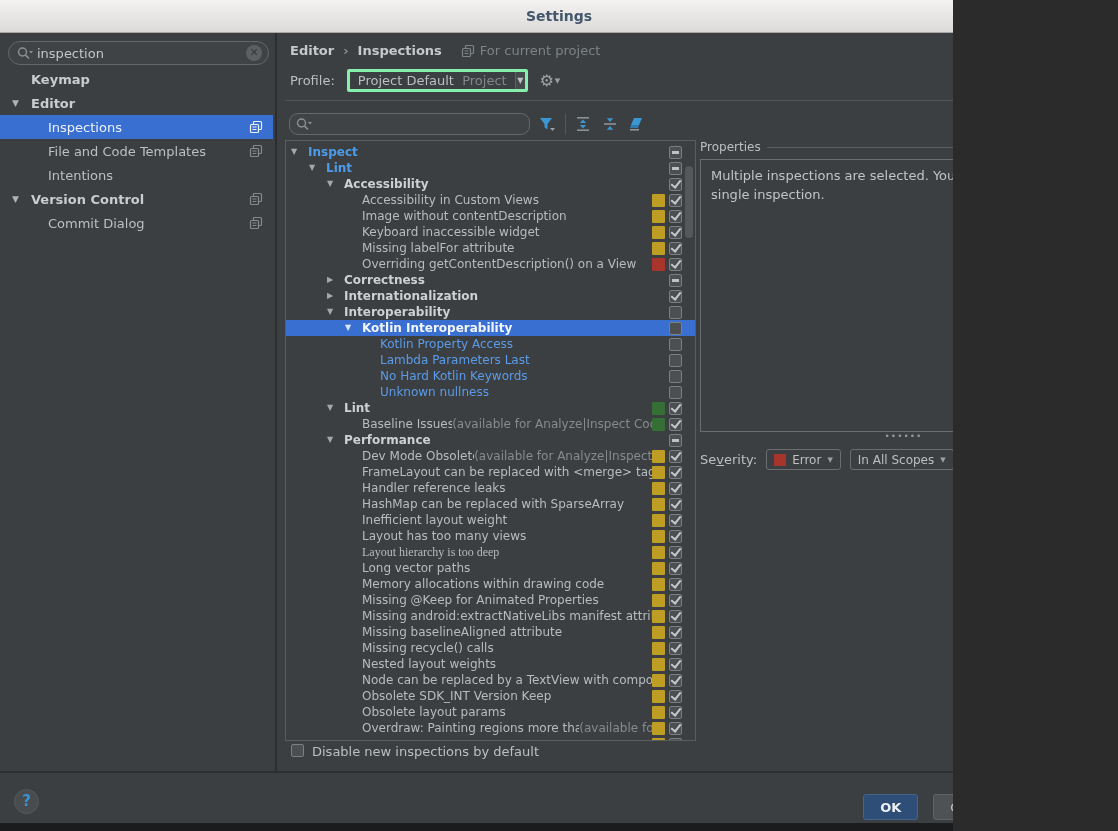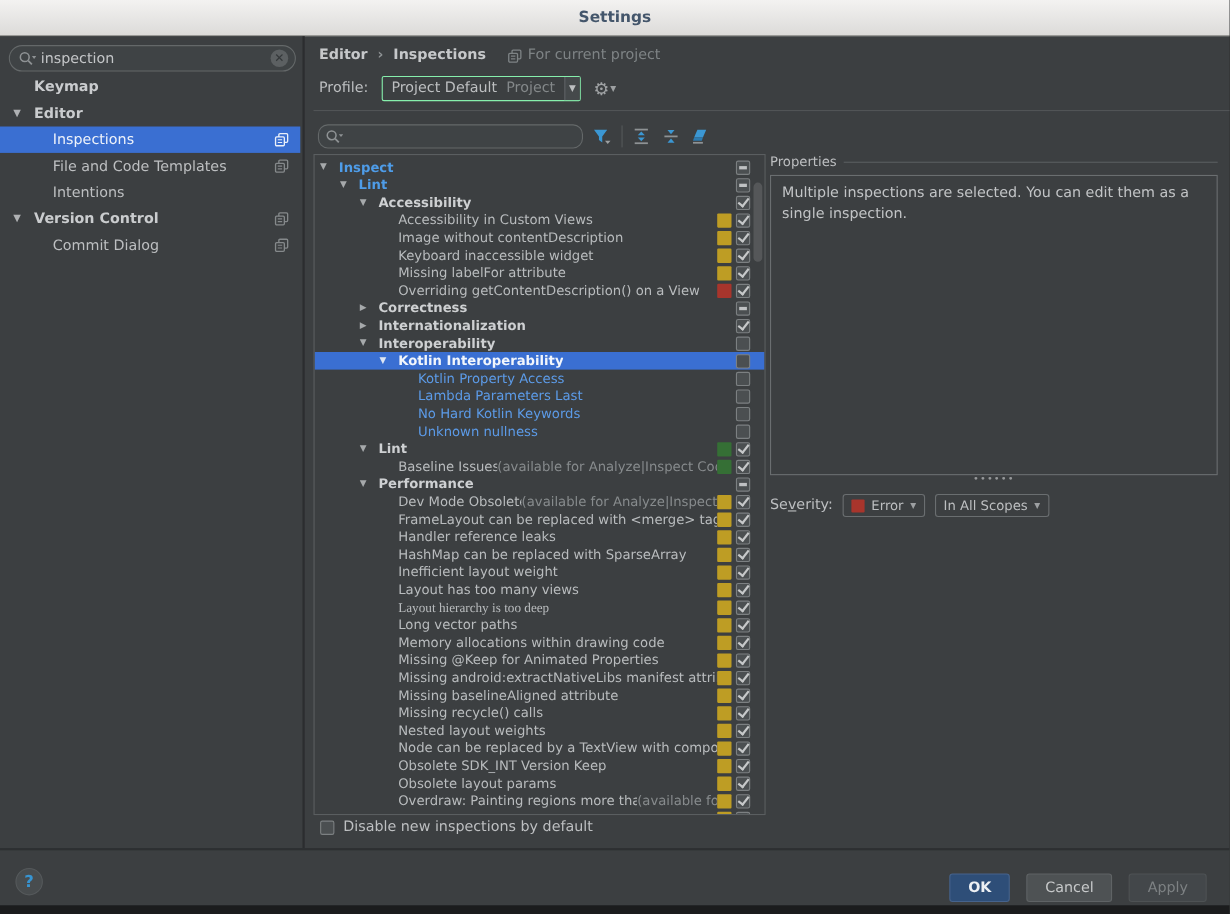--- a/index.html
+++ b/index.html
@@ -1,18 +1,18 @@
 <!DOCTYPE html>
 <html><head>
 <meta charset="utf-8">
 <style>
   * { box-sizing: border-box; margin: 0; padding: 0; }
   html,body { background:#2b2b2b; }
   body { font-family:"DejaVu Sans","Liberation Sans",sans-serif; }
-  .window { position:relative; width:1118px; height:831px; background:#3C3F41; overflow:hidden;
+  .window { position:relative; width:953px; height:831px; background:#3C3F41; overflow:hidden;
             font-size:13px; color:#BDBFC1; }
 
   
   .titlebar { position:absolute; left:0; top:0; width:1118px; height:33px;
               background:linear-gradient(#F3F2F1,#DCDBD9); border-bottom:1px solid #a9a8a5;
               display:flex; align-items:center; justify-content:center; }
   .titlebar .title { font-weight:bold; font-size:14px; color:#44566B; }
 
   
   .sidebar { position:absolute; left:0; top:33px; width:277px; height:738px; background:#3C3F41;
@@ -35,21 +35,21 @@
   .srow .picon { margin-left:auto; width:14px; height:14px; flex:none; }
 
   
   .breadcrumb { position:absolute; left:290px; top:43px; display:flex; align-items:center; gap:9px; }
   .crumb { font-weight:bold; color:#C6C8CA; }
   .crumb-sep { color:#8E9294; font-weight:bold; }
   .scope-note { display:flex; align-items:center; gap:5px; margin-left:10px; color:#7E8385; }
   .scope-note .picon { width:14px; height:14px; }
 
   .profile-row { position:absolute; left:290px; top:69px; display:flex; align-items:center; }
-  .combo { height:23px; border:1px solid #86efac; border-radius:2px; display:flex; align-items:center;
+  .combo { height:23px; border:3px solid #86efac; border-radius:2px; display:flex; align-items:center;
            background:#3C3F41; }
   .combo .cb-text { padding:0 8px; white-space:nowrap; }
   .cb-arrow { width:21px; align-self:stretch; border-left:1px solid #5E6264; background:#45494B;
               display:flex; align-items:center; justify-content:center; color:#BDBFC1; font-size:8px; }
   .dim { color:#84888A; }
   .hdr-divider { position:absolute; left:285px; right:0; top:100px; height:1px; background:#515456; }
 
   
   .toolbar { position:absolute; left:289px; top:112px; display:flex; align-items:center; height:24px; }
   .main-search { width:241px; height:22px; background:#3F4345; border:1px solid #646869;
@@ -97,21 +97,21 @@
   .splitter { height:8px; display:flex; align-items:center; justify-content:center; }
   .splitter .dots { color:#97999B; font-size:9px; letter-spacing:1px; line-height:6px; }
   .severity-row { margin-top:9px; display:flex; align-items:center; gap:9px; }
   .severity-row .mn { text-decoration:underline; }
   .sev-combo { height:21px; border:1px solid #6A6E70; border-radius:3px; display:flex;
                align-items:center; gap:6px; padding:0 7px; font-size:12px; color:#BDBFC1; }
   .sev-swatch { width:12px; height:12px; background:#A8352C; border-radius:1px; }
   .dd-arrow { font-size:7px; color:#9DA0A2; }
 
   
-  .bottom-option { position:absolute; left:291px; top:744px; display:flex; align-items:flex-end; gap:8px; }
+  .bottom-option { position:absolute; left:291px; top:744px; display:flex; align-items:flex-start; gap:8px; }
   .bottom-option .chk { margin-left:0; }
 
   
   .footer { position:absolute; left:0; top:771px; width:1118px; height:52px; background:#3C3F41;
             border-top:2px solid #2D2F31; }
   .help-btn { position:absolute; left:14px; top:16px; width:25px; height:25px; border-radius:50%;
               background:#484C4E; border:1px solid #55595B; color:#3794D1; font-weight:bold;
               font-size:15px; text-align:center; line-height:23px; }
   .btn-row { position:absolute; right:21px; top:21px; display:flex; gap:15px; }
   .btn { height:26px; padding:0 16px; border-radius:3px; font-size:13px; display:flex;

